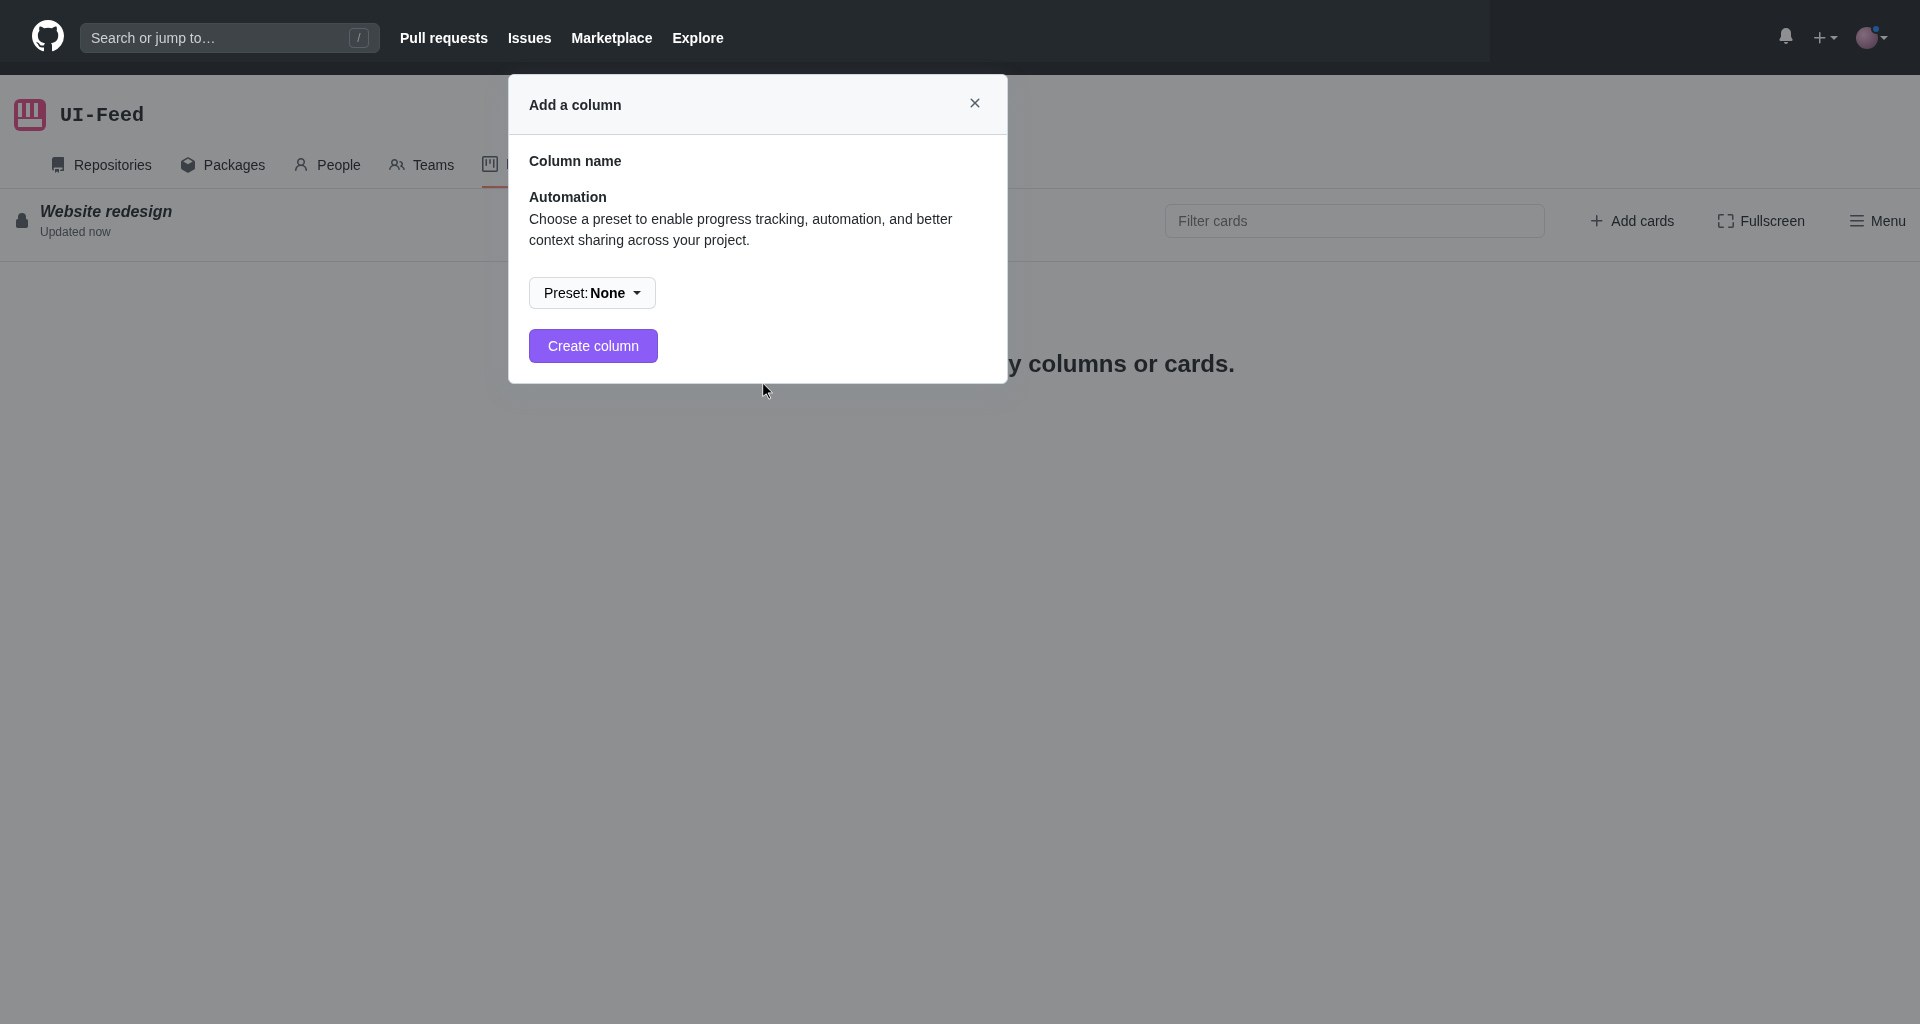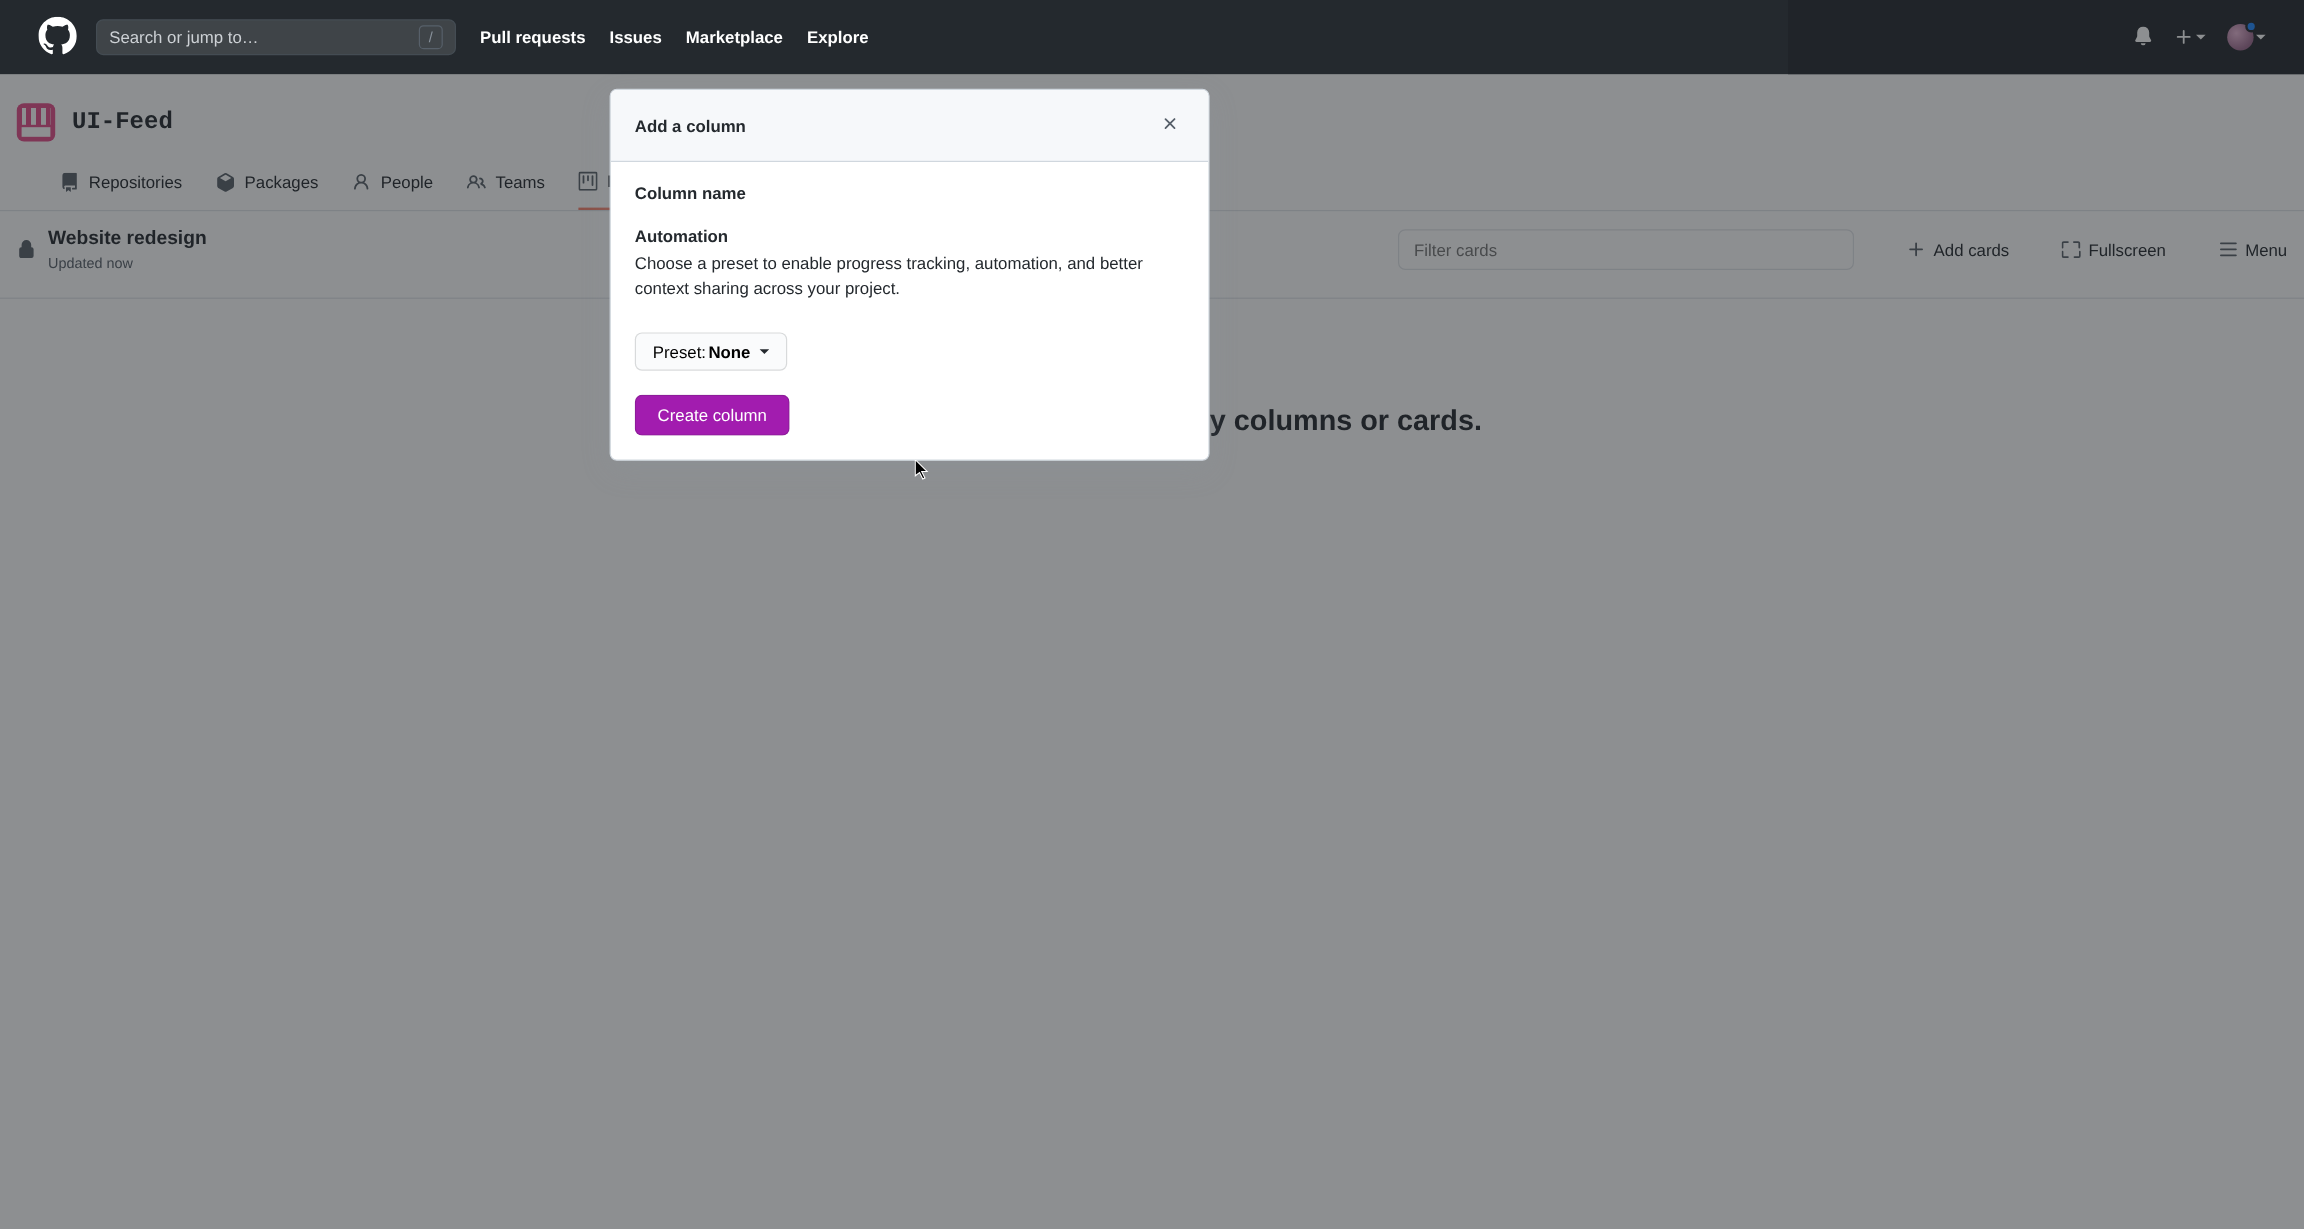--- a/index.html
+++ b/index.html
@@ -10,21 +10,21 @@
       background: #fff;
       width: 1920px;
       height: 1024px;
       overflow: hidden;
       position: relative;
     }
 
     
     .topbar {
       background: #24292e;
-      height: 62px;
+      height: 75px;
       display: flex;
       align-items: center;
       padding: 0 32px 0 32px;
       gap: 16px;
     }
     .logo svg { fill: #fff; }
     .search-box {
       background: #3f4448;
       border: 1px solid #444c53;
       border-radius: 6px;
@@ -128,21 +128,21 @@
     }
 
     
     .project-header {
       display: flex;
       align-items: center;
       padding: 14px 14px 22px;
       border-bottom: 1px solid #e1e4e8;
     }
     .proj-left { display: flex; align-items: center; gap: 10px; }
-    .proj-title { font-size: 16px; font-weight: 600; }
+    .proj-title { font-size: 16px; font-weight: 600; font-style: italic; }
     .proj-sub { font-size: 12px; color: #586069; margin-top: 4px; }
     .proj-title-block { display: flex; flex-direction: column; }
     .proj-right { margin-left: auto; display: flex; align-items: center; gap: 44px; }
     .proj-right-item { display: flex; align-items: center; gap: 6px; font-size: 14px; color: #24292e; }
     .proj-right-item svg { fill: #586069; }
     .filter-input {
       border: 1px solid #e1e4e8; border-radius: 6px; height: 34px; width: 380px;
       padding: 0 12px; font-size: 14px; color: #586069;
     }
 
@@ -211,21 +211,21 @@
       font-size: 14px;
       cursor: pointer;
     }
     .preset-btn .strong { font-weight: 600; }
     .preset-caret {
       width: 0; height: 0; border-left: 4px solid transparent; border-right: 4px solid transparent;
       border-top: 4px solid #24292e; margin-left: 6px;
     }
     .create-btn {
       margin-top: 20px;
-      background: #a21caf;
+      background: #8b5cf6;
       color: #fff;
       border: 1px solid rgba(27,31,35,0.15);
       border-radius: 6px;
       padding: 8px 18px;
       font-size: 14px;
       font-weight: 500;
       cursor: pointer;
     }
 
     .cursor-pointer {

